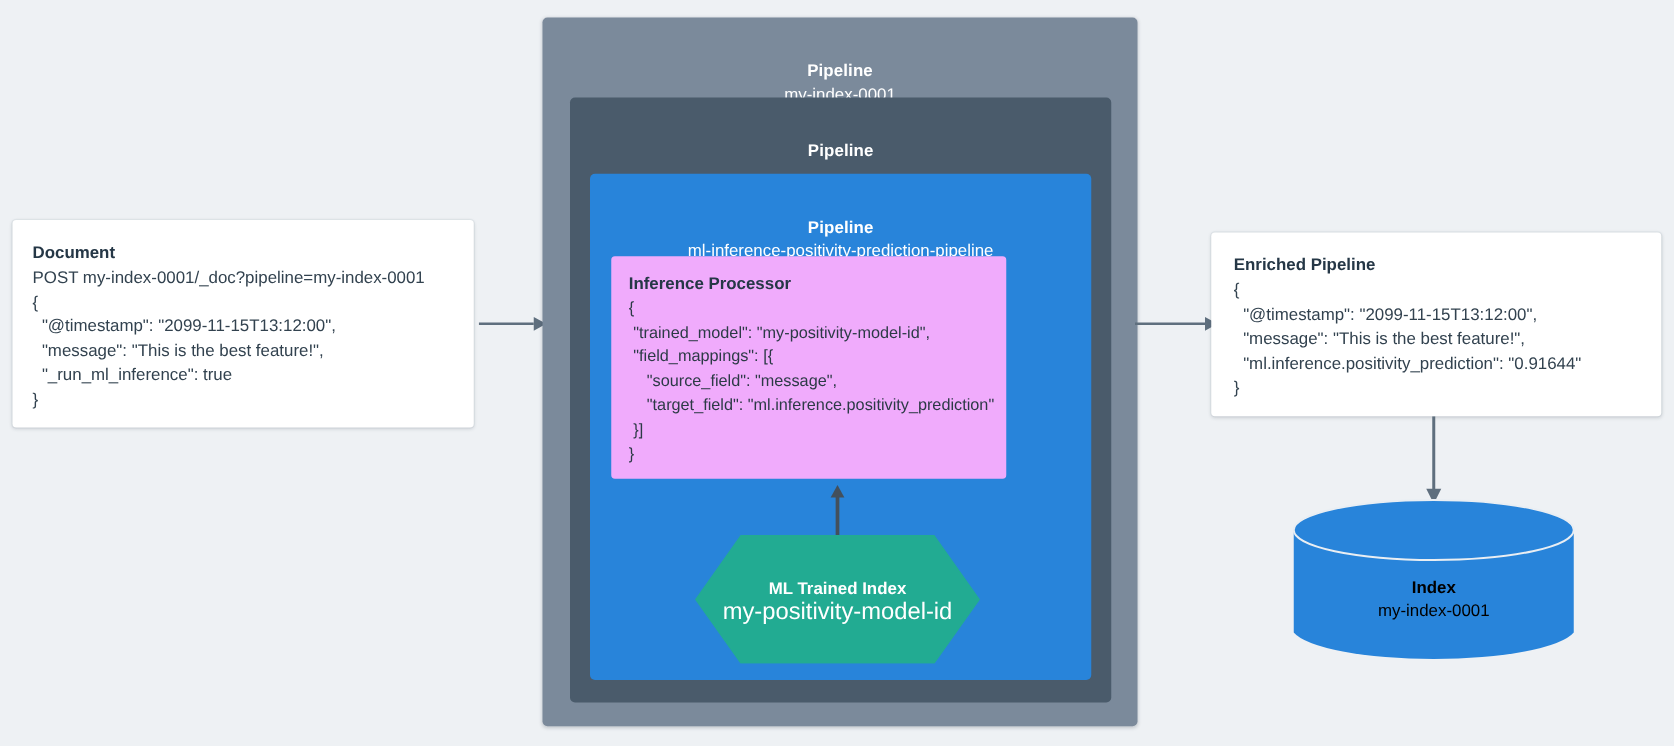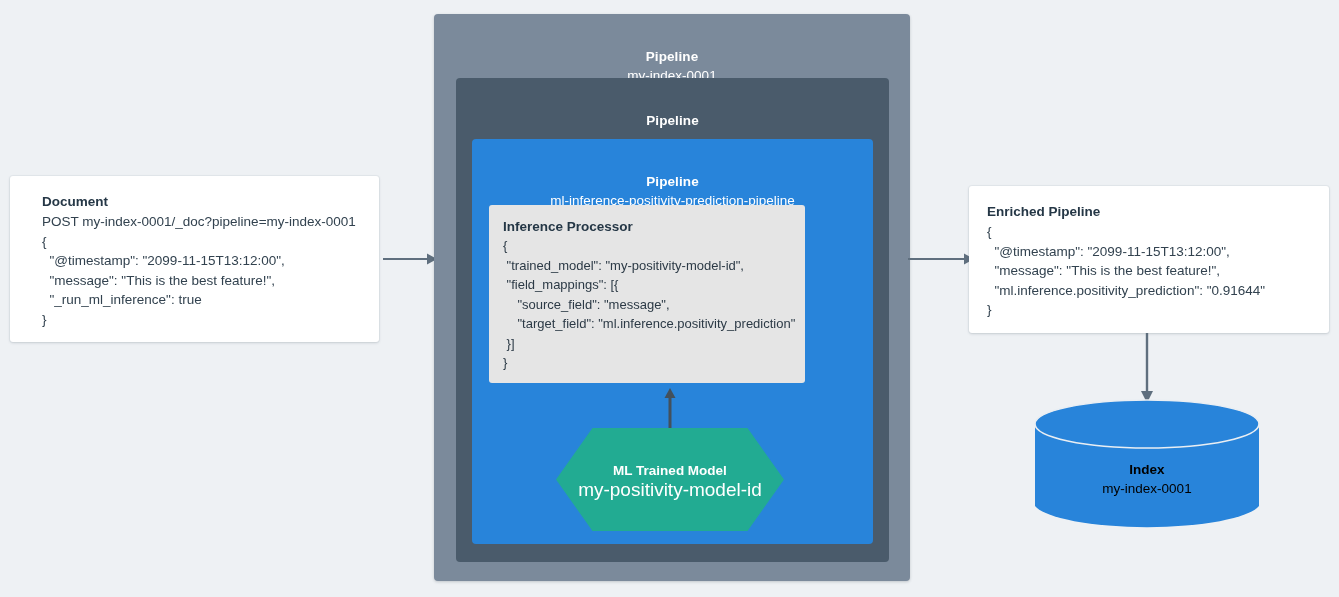--- a/index.html
+++ b/index.html
@@ -29,21 +29,21 @@
     margin-bottom:1px;
     white-space:nowrap;
   }
   .doc-line{
     font-size:13.5px;
     line-height:19.5px;
     color:#32424f;
     white-space:pre;
   }
 
-  #document-card{left:10px;top:176px;width:369px;height:166px;padding:16px 32px;}
+  #document-card{left:10px;top:176px;width:369px;height:166px;padding:16px 16px;}
   #enriched-card{left:969px;top:186px;width:360px;height:147px;padding:16px 18px;}
 
   
   #pipeline-outer{
     position:absolute;left:434px;top:14px;width:476px;height:567px;
     background:#7b8a9b;border-radius:4px;
     box-shadow:0 1px 3px rgba(30,45,60,.22);
   }
   #pipeline-middle{
     position:absolute;left:22px;top:64px;width:433px;height:484px;
@@ -54,21 +54,21 @@
     background:#2884da;border-radius:4px;
   }
 
   .pipe-head{text-align:center;color:#ffffff;padding-top:11px;}
   .pipe-head .lbl{font-weight:bold;font-size:13.5px;line-height:18px;letter-spacing:.1px;margin-top:23px;}
   .pipe-head .val{font-size:13.5px;line-height:19px;}
 
   
   #inference-processor{
     position:absolute;left:17px;top:66px;width:316px;height:178px;
-    background:#e5e5e5;border-radius:3px;
+    background:#f0abfc;border-radius:3px;
     box-sizing:border-box;padding:12px 14px;
     color:#2c3a46;
   }
   #inference-processor .doc-title{font-size:13.5px;margin-bottom:0;}
   #inference-processor .doc-line{font-size:13px;line-height:19.5px;color:#2c3a46;}
 
   
   #ml-model{
     position:absolute;left:556px;top:428px;width:228px;height:103px;
     background:#22ab92;
@@ -149,21 +149,21 @@
   </div>
 
   <div class="arrow" id="arrow-model-to-processor">
     <svg width="20" height="48" viewBox="0 0 20 48">
       <line x1="10" y1="48" x2="10" y2="9" stroke="#43505c" stroke-width="3"></line>
       <polygon points="4.5,10 10,0 15.5,10" fill="#43505c"></polygon>
     </svg>
   </div>
 
   <div id="ml-model">
-    <div class="lbl">ML Trained Model</div>
+    <div class="lbl">ML Trained Index</div>
     <div class="val">my-positivity-model-id</div>
   </div>
 
   <div class="arrow" id="arrow-pipeline-to-enriched">
     <svg width="66" height="22" viewBox="0 0 66 22">
       <line x1="0" y1="11" x2="56" y2="11" stroke="#5f6f7e" stroke-width="2"></line>
       <polygon points="56,5.5 66,11 56,16.5" fill="#5f6f7e"></polygon>
     </svg>
   </div>
 

